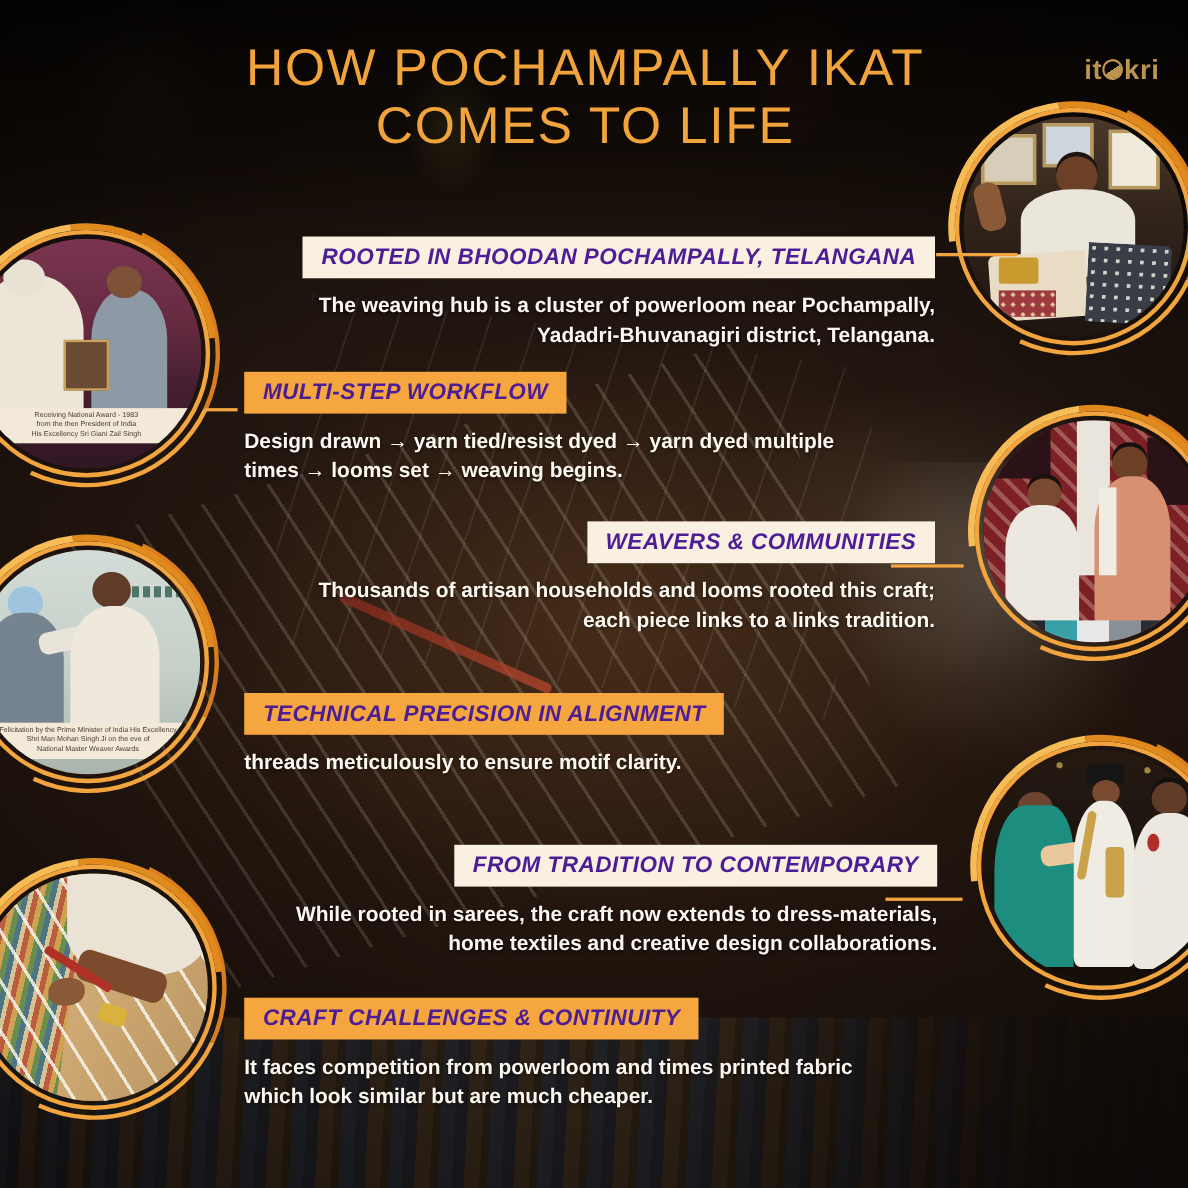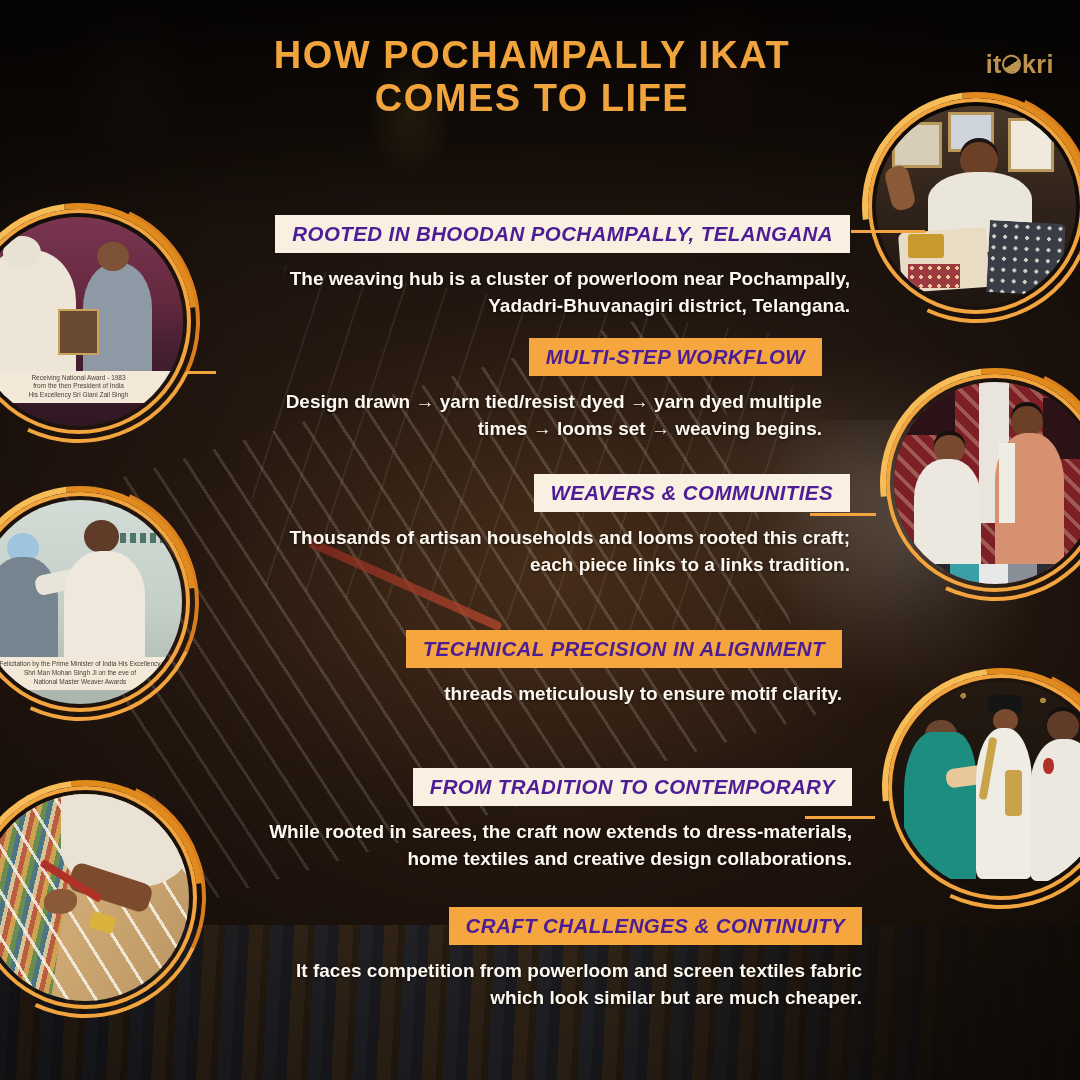--- a/index.html
+++ b/index.html
@@ -32,32 +32,32 @@
     background:
       linear-gradient(90deg, rgba(20,14,10,0) 55%, rgba(20,14,10,.8) 90%),
       repeating-linear-gradient(93deg,#2b3442 0 13px,#202834 13px 24px,#4a3824 24px 38px,#342718 38px 45px);}
   .bg-vignette{position:absolute;inset:0;
     background:
       linear-gradient(180deg, rgba(0,0,0,.60), rgba(0,0,0,0) 22%),
       radial-gradient(ellipse at 50% 48%, rgba(0,0,0,0) 35%, rgba(0,0,0,.52) 100%);}
 
   
   .title{position:absolute;left:0;right:16px;top:34px;text-align:center;
-    color:#F1A33C;font-weight:700;font-size:38px;line-height:1.13;letter-spacing:1.5px;}
+    color:#F1A33C;font-weight:400;font-size:47px;line-height:1.13;letter-spacing:1.5px;}
   .title span{display:block;}
   .logo{position:absolute;top:50px;right:26px;color:#BD9350;font-weight:700;
     font-size:25px;letter-spacing:.5px;}
   .logo-o{display:inline-block;width:.60em;height:.60em;border:.085em solid #BD9350;
     border-radius:50%;background:linear-gradient(155deg, transparent 50%, #BD9350 50%);
     margin:0 .02em;transform:translateY(.03em) rotate(-8deg);}
 
   
   .section{position:absolute;}
   .sec-right{text-align:right;}
-  .sec-left{text-align:right;}
+  .sec-left{text-align:left;}
   .heading-box{display:inline-block;padding:7px 17px;
     font-style:italic;font-weight:800;font-size:20.5px;letter-spacing:.4px;color:#4c1d95;}
   .box-cream{background:#FAF0E1;}
   .box-orange{background:#F5A63E;}
   .body-text{margin-top:13px;font-weight:700;font-size:19px;line-height:1.42;color:#FDF8EF;
     text-shadow:0 1px 3px rgba(0,0,0,.6);}
   .body-text span{display:block;}
   .dash{position:absolute;height:3px;background:#F2A43E;}
 
   
@@ -241,18 +241,18 @@
     <div class="body-text">
       <span>While rooted in sarees, the craft now extends to dress-materials,</span>
       <span>home textiles and creative design collaborations.</span>
     </div>
   </div>
   <div class="dash" style="left:805px;top:816px;width:70px;"></div>
 
   <div class="section sec-left" style="top:907px;left:222px;width:640px;">
     <div class="heading-box box-orange">CRAFT CHALLENGES &amp; CONTINUITY</div>
     <div class="body-text">
-      <span>It faces competition from powerloom and screen textiles fabric</span>
+      <span>It faces competition from powerloom and times printed fabric</span>
       <span>which look similar but are much cheaper.</span>
     </div>
   </div>
 
 </div>
 
 </body></html>

